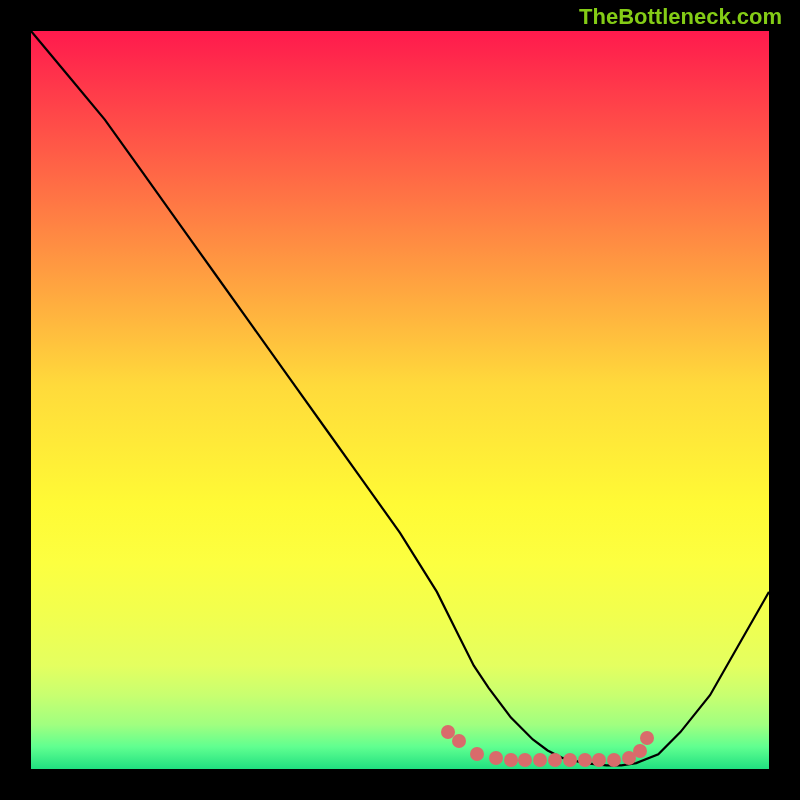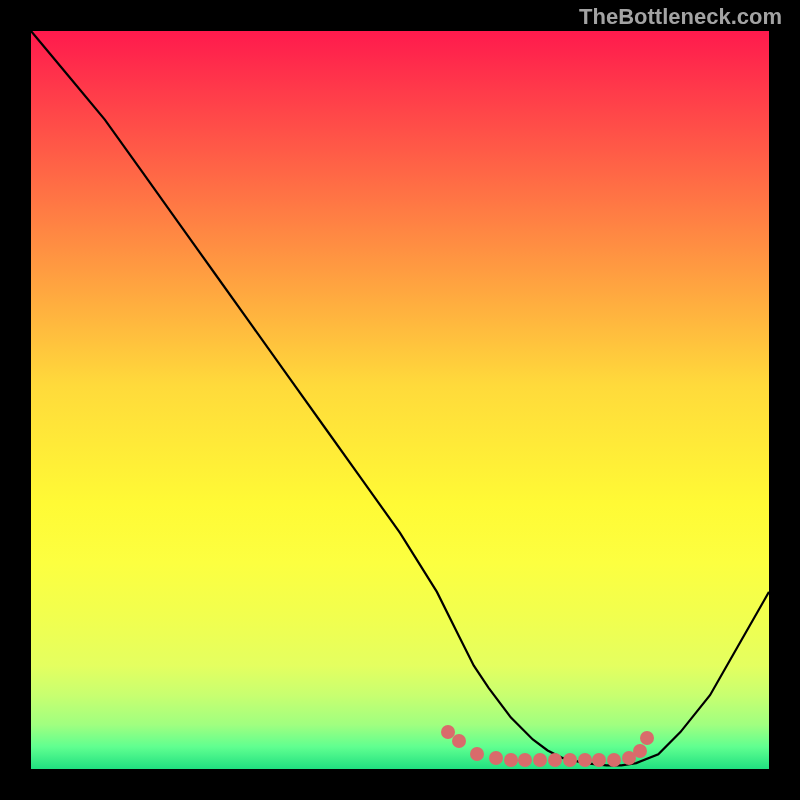--- a/index.html
+++ b/index.html
@@ -8,21 +8,21 @@
     height: 800px;
     background: #000;
     font-family: Arial, sans-serif;
     position: relative;
     overflow: hidden;
   }
   .watermark {
     position: absolute;
     top: 4px;
     right: 18px;
-    color: #a3a3a3;
+    color: #84cc16;
     font-size: 22px;
     font-weight: bold;
     z-index: 10;
   }
   .plot-area {
     position: absolute;
     left: 31px;
     top: 31px;
     width: 738px;
     height: 738px;

